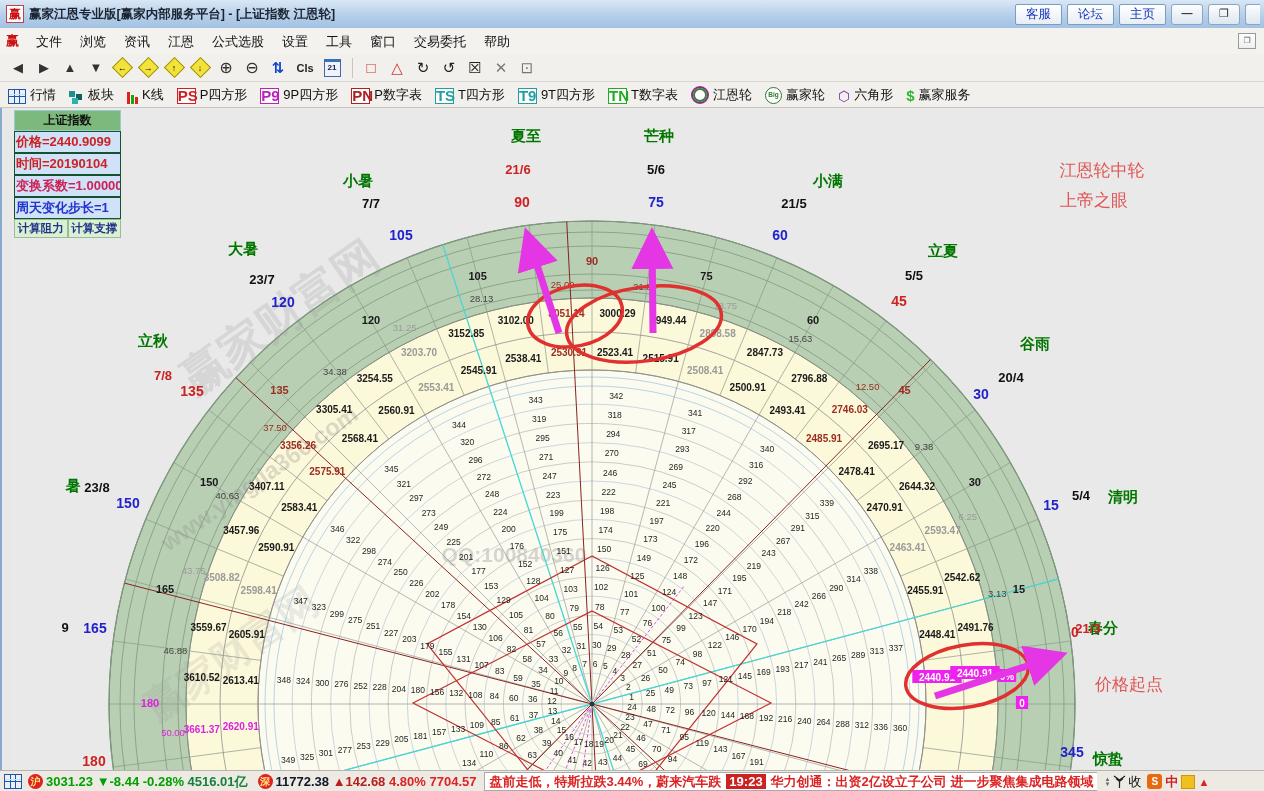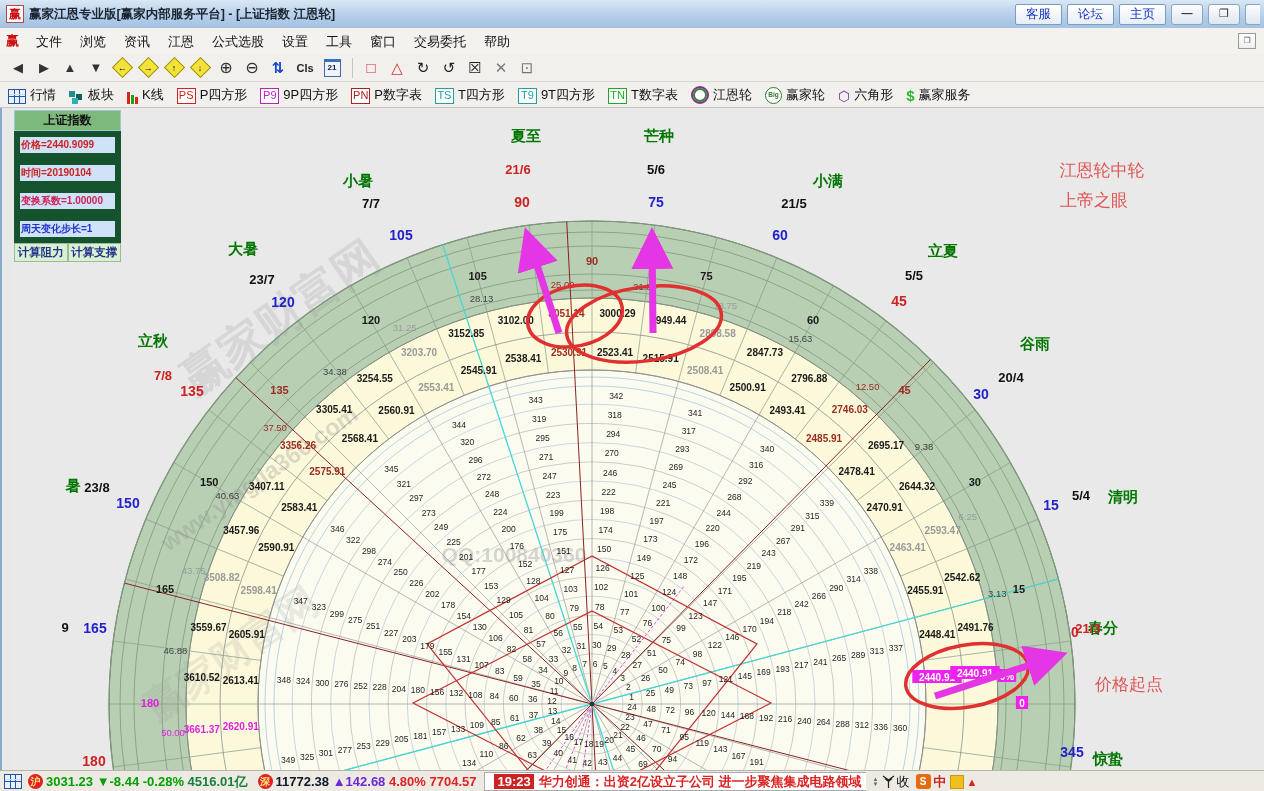--- a/index.html
+++ b/index.html
@@ -40,21 +40,21 @@
   .t1.txt{font-size:11px;font-weight:bold;color:#222;width:26px;}
   .t1 .cal{width:15px;height:14px;background:#eef4fb;border:1px solid #4466aa;border-top:3px solid #3a70c0;
     font-size:8px;font-weight:bold;color:#224;line-height:11px;text-align:center;}
   .t1.red{color:#cc3333;}
   .t1.dim{color:#777;}
   .tsep{width:1px;height:20px;background:#c9c5bf;margin:0 6px;}
   .toolbar2{position:absolute;left:0;top:82px;width:100%;height:26px;background:#f2f0ec;
     border-bottom:1px solid #c8c5c0;display:flex;align-items:center;padding-left:8px;box-sizing:border-box;}
   .t2{display:flex;align-items:flex-end;margin-right:13px;}
   .t2 .lbl{font-size:13px;color:#111;margin-left:4px;}
-  .badge{width:17px;height:14px;border:1px solid;font-size:11px;font-weight:normal;text-align:center;line-height:13px;background:#fff;}
+  .badge{width:17px;height:14px;border:1px solid;font-size:15px;font-weight:bold;text-align:center;line-height:13px;background:#fff;}
   .ic-grid{width:16px;height:13px;border:1px solid #2255aa;
     background:linear-gradient(#cfe0f4 0 0) 0 4px/16px 1px no-repeat,linear-gradient(#2255aa 0 0) 0 6px/16px 1px no-repeat,
     linear-gradient(#2255aa 0 0) 5px 0/1px 13px no-repeat,linear-gradient(#2255aa 0 0) 10px 0/1px 13px no-repeat,#e8f0fa;}
   .ic-blocks{width:15px;height:13px;position:relative;}
   .ic-blocks i{position:absolute;width:6px;height:6px;background:#1d8f8f;}
   .ic-blocks i:nth-child(2){left:7px;top:3px;background:#0f5f5f;}
   .ic-blocks i:nth-child(3){left:3px;top:7px;background:#2ab0b0;}
   .ic-kline{display:inline-flex;align-items:flex-end;gap:1px;height:14px;}
   .ic-kline i{width:3px;background:#d22;}
   .ic-kline i:nth-child(2){background:#1a1;height:9px;}
@@ -65,21 +65,21 @@
   .ic-big{width:15px;height:15px;border-radius:50%;border:1.5px solid #2d7a2d;font-size:6.5px;
     font-weight:bold;color:#2d7a2d;text-align:center;line-height:14px;background:#fff;}
   .ic-hex{color:#7722aa;font-size:14px;}
   .ic-dollar{color:#2db82d;font-size:15px;font-weight:bold;}
   
   .chart{position:absolute;left:12px;top:108px;width:1264px;height:662px;background:#e9e9e9;overflow:hidden;padding-left:47px;}
   svg text{font-family:"Liberation Sans","DejaVu Sans",sans-serif;}
   
   .info{position:absolute;left:2px;top:2px;width:107px;z-index:5;font-weight:bold;}
   .info .hd{background:#7db87d;border:1px solid #9cc;color:#111;font-size:12px;text-align:center;padding:1px 0;}
-  .info .row{background:#cfe2f8;border:6px solid #14532d;font-size:10px;padding:1px 1px;white-space:nowrap;overflow:hidden;}
+  .info .row{background:#cfe2f8;border:1px solid #14532d;font-size:13px;padding:1px 1px;white-space:nowrap;overflow:hidden;}
   .info .btns{display:flex;}
   .info .btns div{flex:1;background:#d9f0d2;border:1px solid #9b9;font-size:11.5px;color:#223388;
     text-align:center;padding:1px 0;}
   
   .statusbar{position:absolute;left:0;top:770px;width:100%;height:21px;background:#eceae3;
     border-top:1px solid #b8b5ae;display:flex;align-items:center;font-size:13px;font-weight:bold;white-space:nowrap;}
   .sb-icon{margin:0 3px 0 4px;}
   .mkt{width:15px;height:15px;border-radius:50%;background:#d22;color:#ffe27a;font-size:10px;
     font-weight:bold;text-align:center;line-height:15px;margin:0 3px;}
   .sb-news{background:#fff;border:1px solid #aaa;border-right:none;height:17px;display:flex;
@@ -753,24 +753,25 @@
 
   <div class="statusbar">
     <span class="ic-grid sb-icon"></span>
     <span class="mkt">沪</span>
     <span style="color:#00a000;">3031.23</span>&nbsp;
     <span style="color:#00a000;">▼-8.44</span>&nbsp;
     <span style="color:#00a000;">-0.28%</span>&nbsp;
     <span style="color:#15803d;">4516.01亿</span>
     <span class="mkt" style="margin-left:10px;">深</span>
     <span style="color:#0f172a;">11772.38</span>&nbsp;
-    <span style="color:#6d28d9;">▲142.68</span>&nbsp;
+    <span style="color:#b91c1c;">▲142.68</span>&nbsp;
     <span style="color:#dd2222;">4.80%</span>&nbsp;
     <span style="color:#dd2222;">7704.57</span>
     <span class="sb-news">
+      <span>盘前走低，特斯拉跌3.44%，蔚来汽车跌</span>
       <span class="time-badge">19:23</span>
       <span>华力创通：出资2亿设立子公司 进一步聚焦集成电路领域</span>
     </span>
     <span class="sb-tail">
       <span class="spin">
           <span>▲</span>
           <span>▼</span>
         </span>
       <svg width="13" height="14">
         <path d="M6.5 5 L6.5 13 M1 1 L6.5 5 L12 1 M3 3.5 L6.5 6.5 L10 3.5" stroke="#222" stroke-width="1.2" fill="none"></path>

